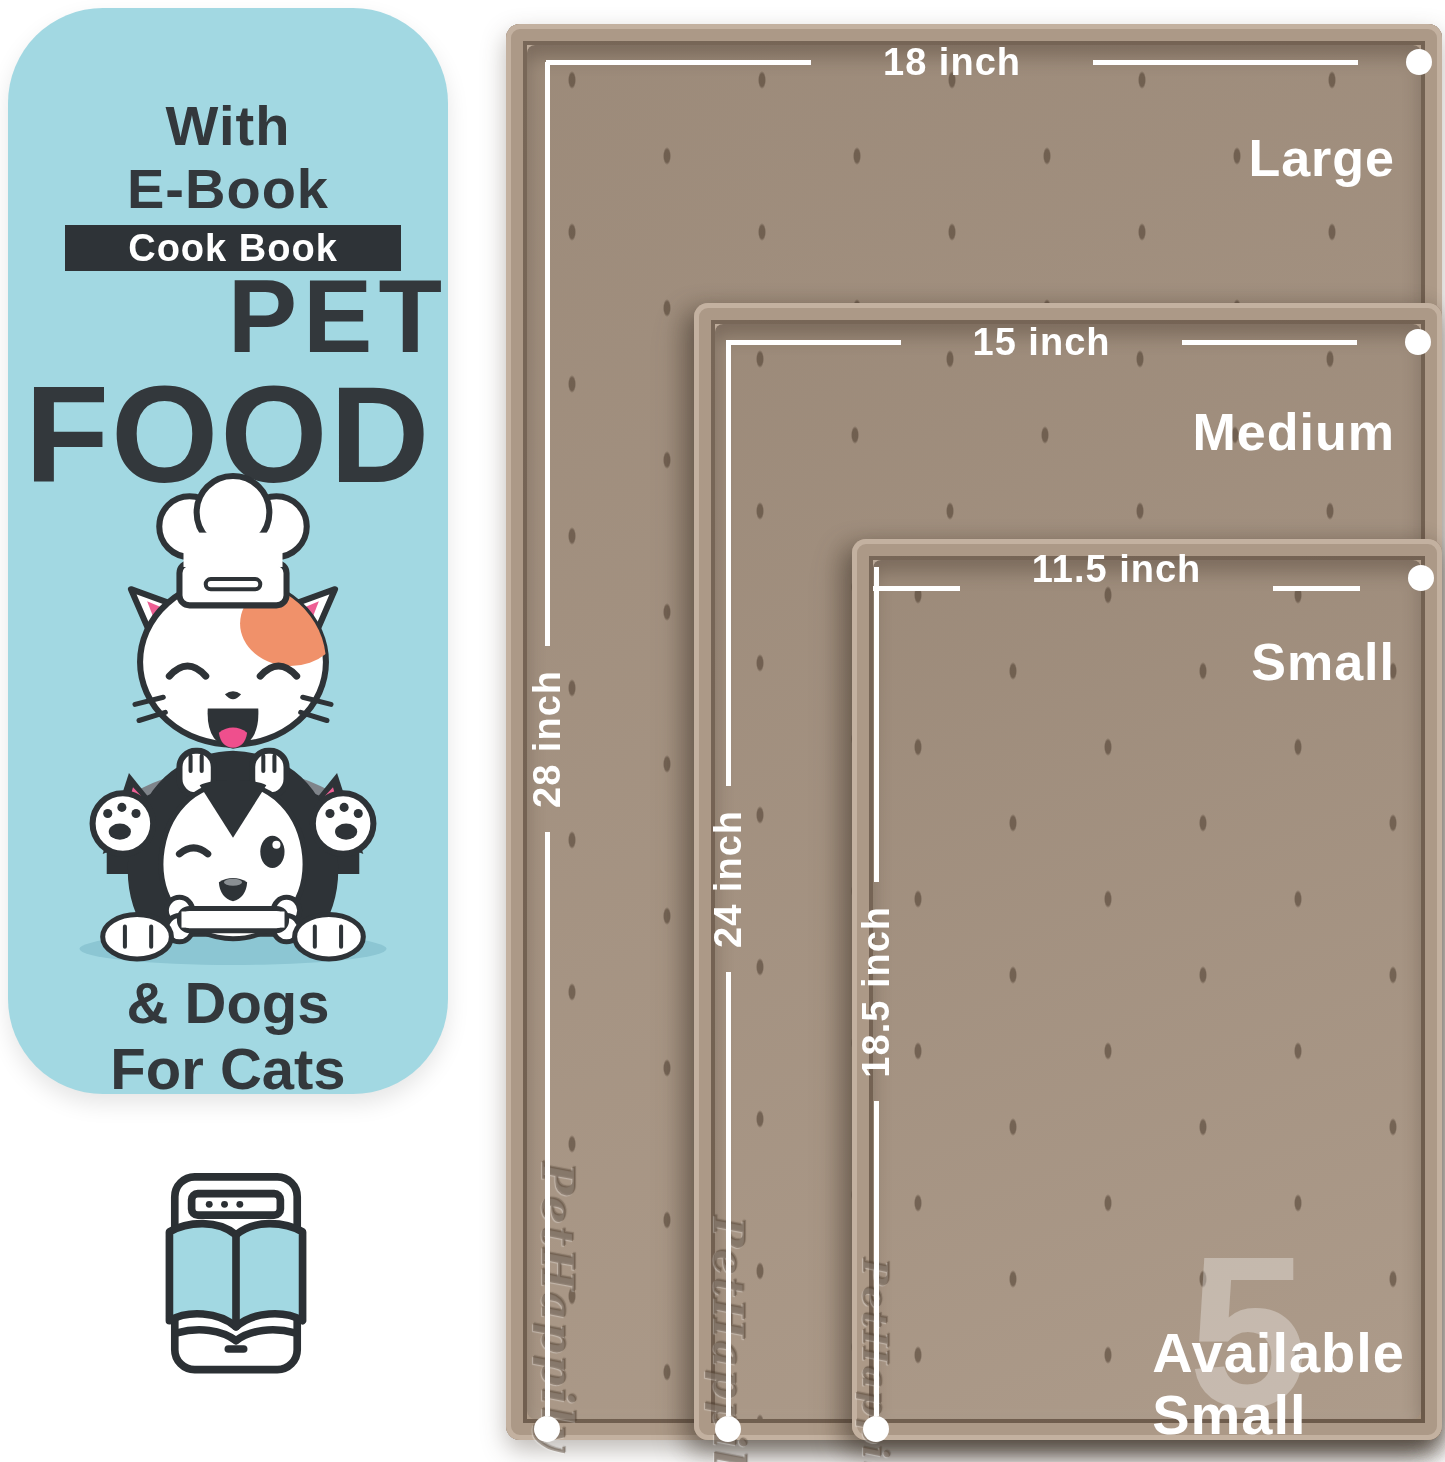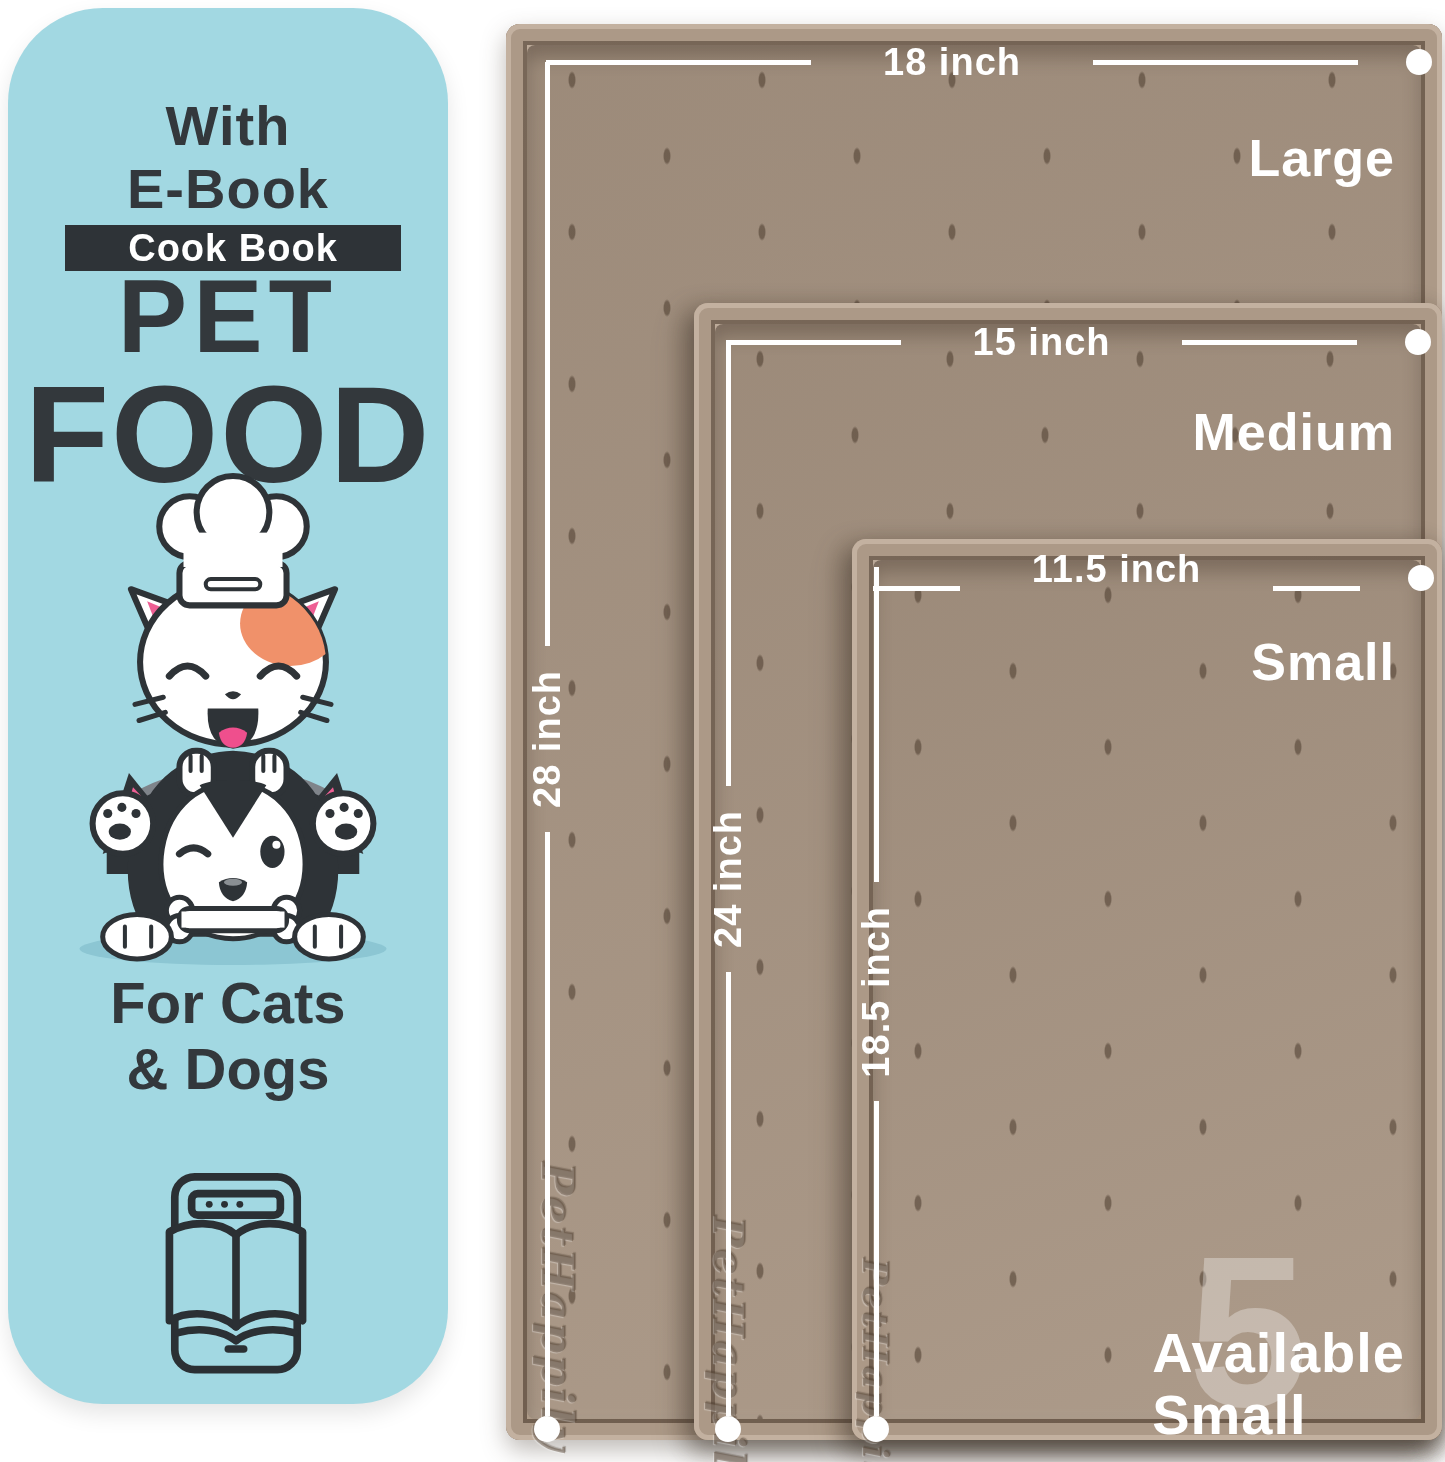--- a/index.html
+++ b/index.html
@@ -2,35 +2,35 @@
 <html><head>
 <meta charset="utf-8">
 <style>
   html,body{margin:0;padding:0;background:#fff;}
   .stage{
     position:relative; width:1445px; height:1462px; overflow:hidden;
     background:#ffffff; font-family:"Liberation Sans", sans-serif;
   }
   
   .panel{
-    position:absolute; left:8px; top:8px; width:440px; height:1396px;
+    position:absolute; left:8px; top:8px; width:440px; height:1086px;
     background:#a2d8e2; border-radius:95px; box-shadow:0 10px 22px rgba(0,0,0,.10);
   }
   .eyebrow{
     position:absolute; top:86px; left:0; width:100%;
     text-align:center; color:#33383c; font-weight:700;
     font-size:56px; line-height:63px; letter-spacing:1px;
   }
   .badge{
     position:absolute; left:57px; top:217px; width:336px; height:46px;
     background:#2e3337; color:#ffffff; display:flex; align-items:center; justify-content:center;
     font-size:38px; font-weight:700; letter-spacing:1px;
   }
   .title{position:absolute; top:252px; left:0; width:100%; text-align:center; color:#33383c; font-weight:800;}
-  .title .t1{font-size:104px; line-height:112px; letter-spacing:6px;}
+  .title .t1{font-size:104px; line-height:112px; letter-spacing:6px;text-align:right;}
   .title .t2{font-size:138px; line-height:124px; letter-spacing:2px;}
   .illustration{position:absolute; left:55px; top:462px; width:340px; height:495px;}
   .subtitle{
     position:absolute; top:962px; left:0; width:100%;
     text-align:center; color:#33383c; font-weight:700; font-size:58px; line-height:66px;
   }
   .ebook{position:absolute; left:140px; top:1162px; width:176px; height:208px;}
 
   
   .mat{
@@ -205,22 +205,22 @@
 
       <g>
         <ellipse cx="70" cy="462" rx="34" ry="22" fill="#fff" stroke="#2e3337" stroke-width="5"></ellipse>
         <path d="M58,472 L58,452 M84,472 L84,452" stroke="#2e3337" stroke-width="4"></path>
         <ellipse cx="260" cy="462" rx="34" ry="22" fill="#fff" stroke="#2e3337" stroke-width="5"></ellipse>
         <path d="M246,472 L246,452 M272,472 L272,452" stroke="#2e3337" stroke-width="4"></path>
       </g>
     </svg>
 
     <div class="subtitle">
+      <div>&amp; Dogs</div>
       <div>For Cats</div>
-      <div>&amp; Dogs</div>
     </div>
 
     <svg class="ebook" viewBox="0 0 230 270" fill="none" stroke="#2b3034" stroke-width="10" stroke-linecap="round" stroke-linejoin="round">
       <rect x="35" y="8" width="160" height="252" rx="26"></rect>
       <rect x="57" y="30" width="116" height="28" rx="8"></rect>
       <g stroke="none" fill="#2b3034">
         <circle cx="80" cy="44" r="4.5"></circle>
           <circle cx="100" cy="44" r="4.5"></circle>
           <circle cx="120" cy="44" r="4.5"></circle>
       </g>

